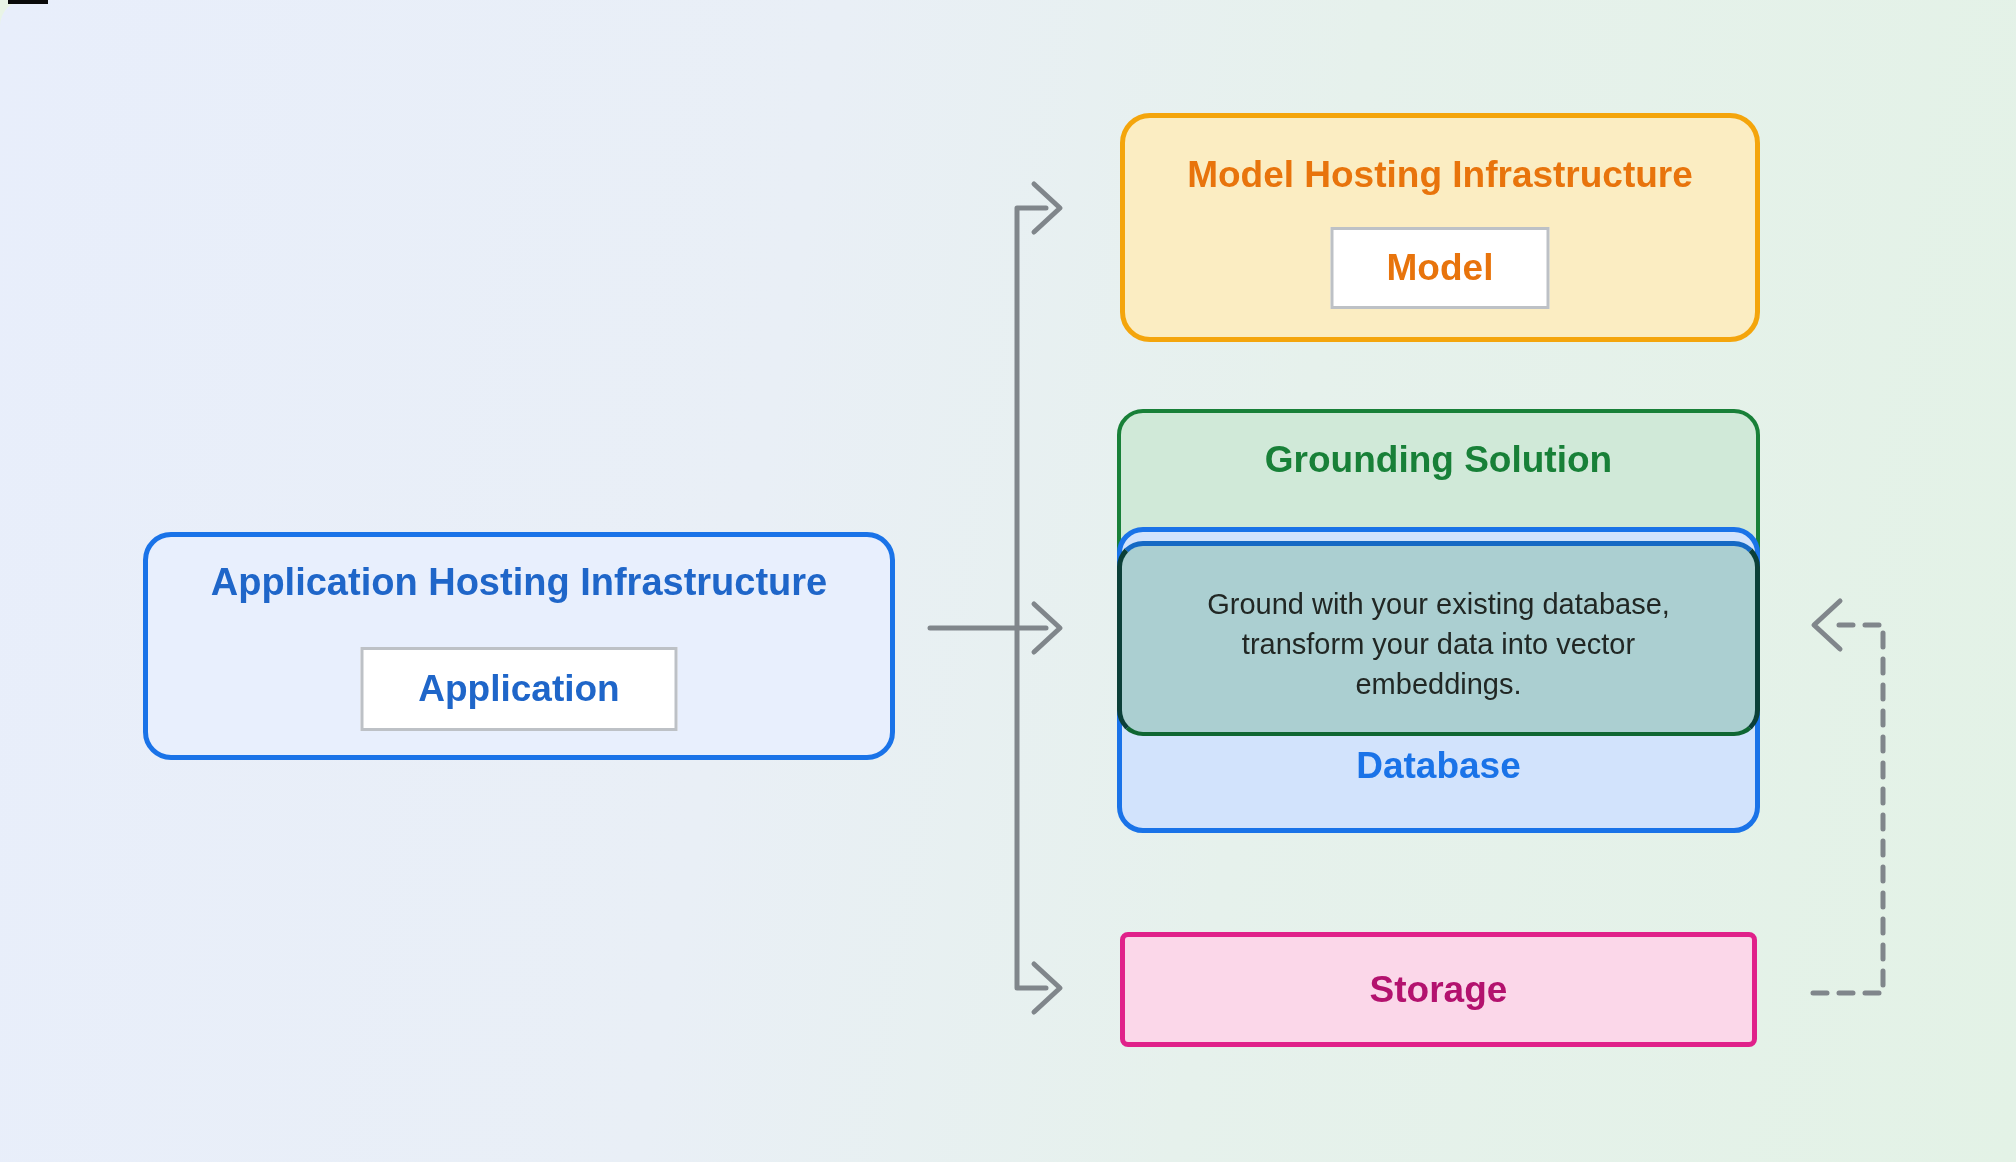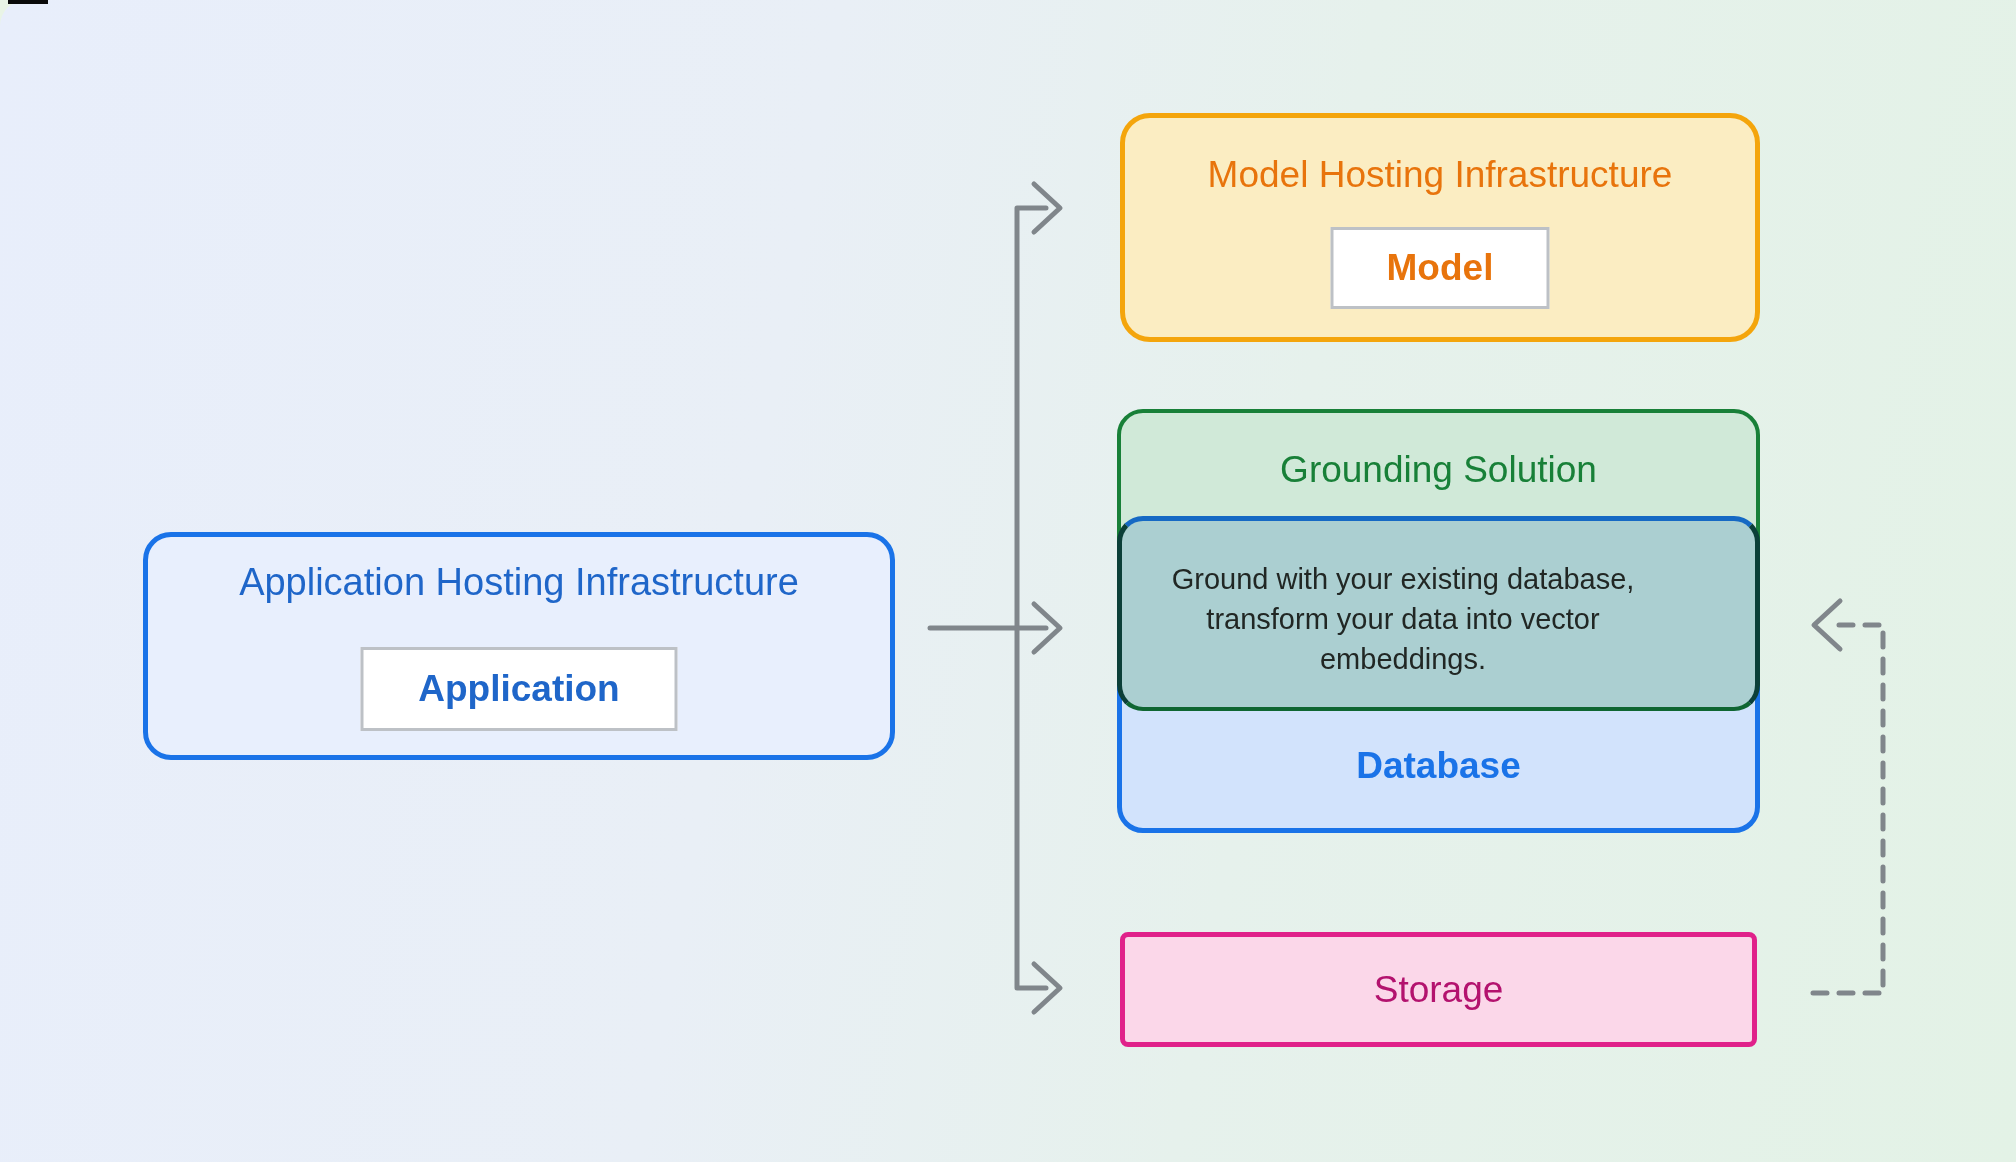--- a/index.html
+++ b/index.html
@@ -21,21 +21,21 @@
     background:linear-gradient(100deg,#e8eefb 0%,#e9eff6 38%,#e6f1ec 62%,#e3f2e6 100%);
     z-index:1;
   }
   .node{
     position:absolute;
     box-sizing:border-box;
     z-index:3;
   }
   .node .title{
     text-align:center;
-    font-weight:400;
+    font-weight:700;
   }
   
   .app-box{
     left:143px;top:532px;width:752px;height:228px;
     border:5px solid var(--blue);
     border-radius:28px;
     background:var(--blue-soft-fill);
   }
   .app-box .title{
     padding-top:24px;font-size:38px;color:var(--blue-title);
@@ -65,43 +65,43 @@
     top:109px;width:219px;height:82px;font-size:37px;color:var(--orange-text);
   }
   
   .grounding-box{
     left:1117px;top:409px;width:643px;height:313px;
     border:4px solid var(--green);
     border-radius:26px;
     background:var(--green-fill);
   }
   .grounding-box .title{
-    padding-top:36px;font-size:37px;color:var(--green-text);
+    padding-top:26px;font-size:37px;color:var(--green-text);
   }
   
   .database-box{
     left:1117px;top:527px;width:643px;height:306px;
     border:5px solid var(--blue);
     border-radius:26px;
     background:var(--blue-db-fill);
   }
   .database-box .db-label{
     position:absolute;left:0;right:0;bottom:41px;
     text-align:center;font-weight:700;font-size:37px;color:var(--blue);
   }
   
   .overlap-box{
-    left:1117px;top:516px;width:643px;height:195px;
+    left:1117px;top:541px;width:643px;height:195px;
     border-top:5px solid var(--overlap-top);
     border-bottom:4px solid var(--overlap-bottom);
     border-left:5px solid var(--overlap-side);
     border-right:5px solid var(--overlap-side);
     border-radius:26px;
     background:var(--overlap-fill);
-    display:flex;align-items:center;
+    display:flex;align-items:center;justify-content:center;
     z-index:4;
   }
   .overlap-box .desc{
     width:562px;
     padding-top:10px;
     text-align:center;
     font-size:29px;line-height:40px;
     color:var(--body-text);
   }
   

